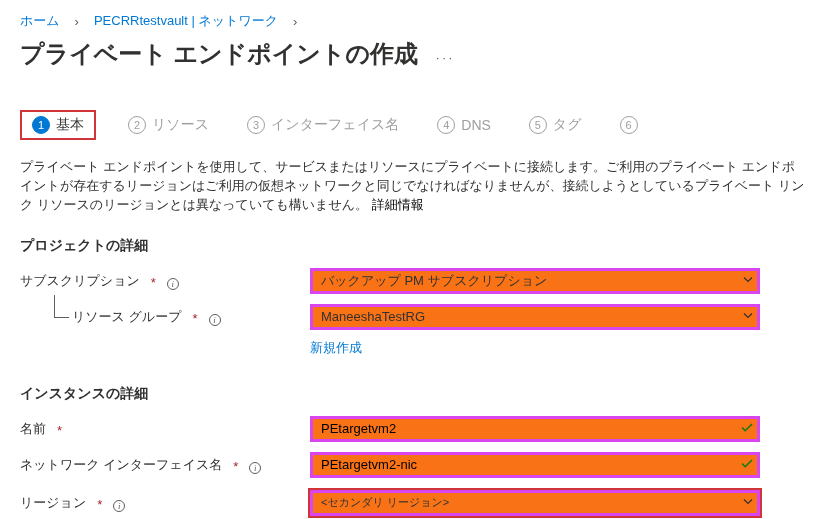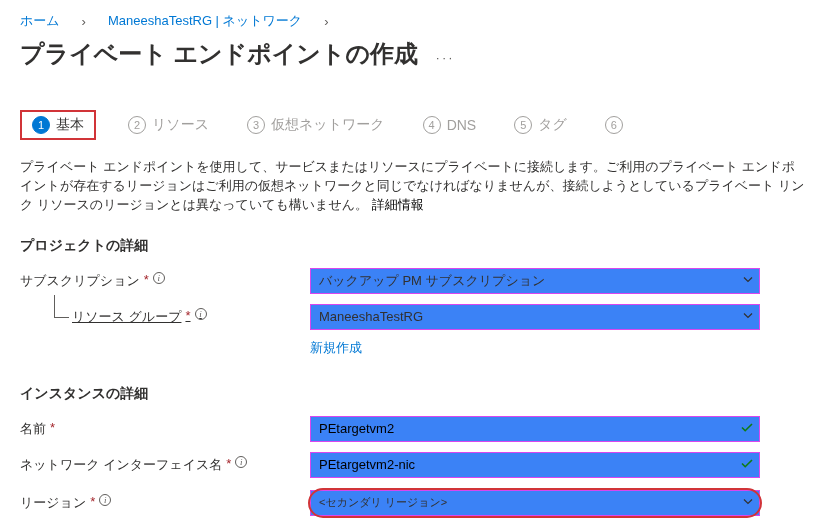--- a/index.html
+++ b/index.html
@@ -9,21 +9,21 @@
       color: #323130;
       background: #fff;
       width: 827px;
       height: 519px;
       padding: 12px 20px;
       overflow: hidden;
     }
     .breadcrumb {
       display: flex;
       align-items: center;
-      gap: 22px;
+      gap: 15px;
       font-size: 13px;
       margin-bottom: 8px;
     }
     .breadcrumb a { color: #0078d4; text-decoration: none; cursor: pointer; }
     .breadcrumb .sep { color: #605e5c; }
     h1.page-title {
       font-size: 24px;
       font-weight: 600;
       color: #323130;
       margin-bottom: 40px;
@@ -68,63 +68,63 @@
       font-weight: 600;
       margin-bottom: 12px;
       margin-top: 6px;
     }
     .formrow {
       display: flex;
       align-items: center;
       margin-bottom: 8px;
       min-height: 28px;
     }
-    .formrow.indent .label { padding-left: 52px; text-decoration: underline; }
+    .formrow.indent .label { padding-left: 52px; }
     .formrow .label {
       width: 290px;
       display: flex;
-      align-items: flex-start;
-      gap: 4px;
+      align-items: flex-end;
+      gap: 11px;
       font-size: 13px;
       color: #323130;
     }
     .req { color: #a4262c; }
     .info-icon {
       width: 12px; height: 12px; border-radius: 50%;
       border: 1px solid #605e5c; display: inline-flex;
       align-items: center; justify-content: center;
       font-size: 9px; color: #605e5c; cursor: pointer;
       font-style: italic; font-family: Georgia, serif;
     }
     .control { flex: 1; max-width: 450px; position: relative; }
     .select, .textinput {
       width: 100%;
       height: 26px;
-      border: 1px solid #d946ef;
+      border: 3px solid #d946ef;
       padding: 0 28px 0 8px;
       font-size: 13px;
       font-family: inherit;
-      background: #3b82f6;
+      background: #f97316;
       display: flex;
       align-items: center;
       cursor: pointer;
     }
     .textinput { cursor: text; padding-right: 44px; }
     .control .chev, .control .check {
       position: absolute; right: 6px; top: 50%; transform: translateY(-50%);
       pointer-events: none;
     }
     .chev svg { width: 12px; height: 12px; }
     .check svg { width: 14px; height: 14px; }
     .newlink {
       display: block; margin-top: 4px; font-size: 13px;
       color: #0078d4; text-decoration: none; cursor: pointer;
       margin-left: 290px;
     }
-    .highlight { outline: 2px solid #d13438; outline-offset: 0; border-radius: 13px; }
+    .highlight { outline: 2px solid #d13438; outline-offset: 0; }
     .indent-line {
       position: relative;
     }
     .indent-line::before {
       content: "";
       position: absolute;
       left: 34px; top: -8px; height: 22px; width: 14px;
       border-left: 1px solid #605e5c;
       border-bottom: 1px solid #605e5c;
     }
@@ -132,40 +132,40 @@
   </style>
 </head>
 <body>
 
 
 
 
 <nav class="breadcrumb">
   <a>ホーム</a>
   <span class="sep">›</span>
-  <a>ManeeshaTestRG | ネットワーク</a>
+  <a>PECRRtestvault | ネットワーク</a>
   <span class="sep">›</span>
 </nav>
 
 <h1 class="page-title">プライベート エンドポイントの作成</h1>
 <span class="title-dots">···</span>
 
 
 <div class="tabs">
   <div class="tab active">
     <span class="num">1</span>
     <span>基本</span>
   </div>
   <div class="tab">
     <span class="num">2</span>
     <span>リソース</span>
   </div>
   <div class="tab">
     <span class="num">3</span>
-    <span>仮想ネットワーク</span>
+    <span>インターフェイス名</span>
   </div>
   <div class="tab">
     <span class="num">4</span>
     <span>DNS</span>
   </div>
   <div class="tab">
     <span class="num">5</span>
     <span>タグ</span>
   </div>
   <div class="tab">

